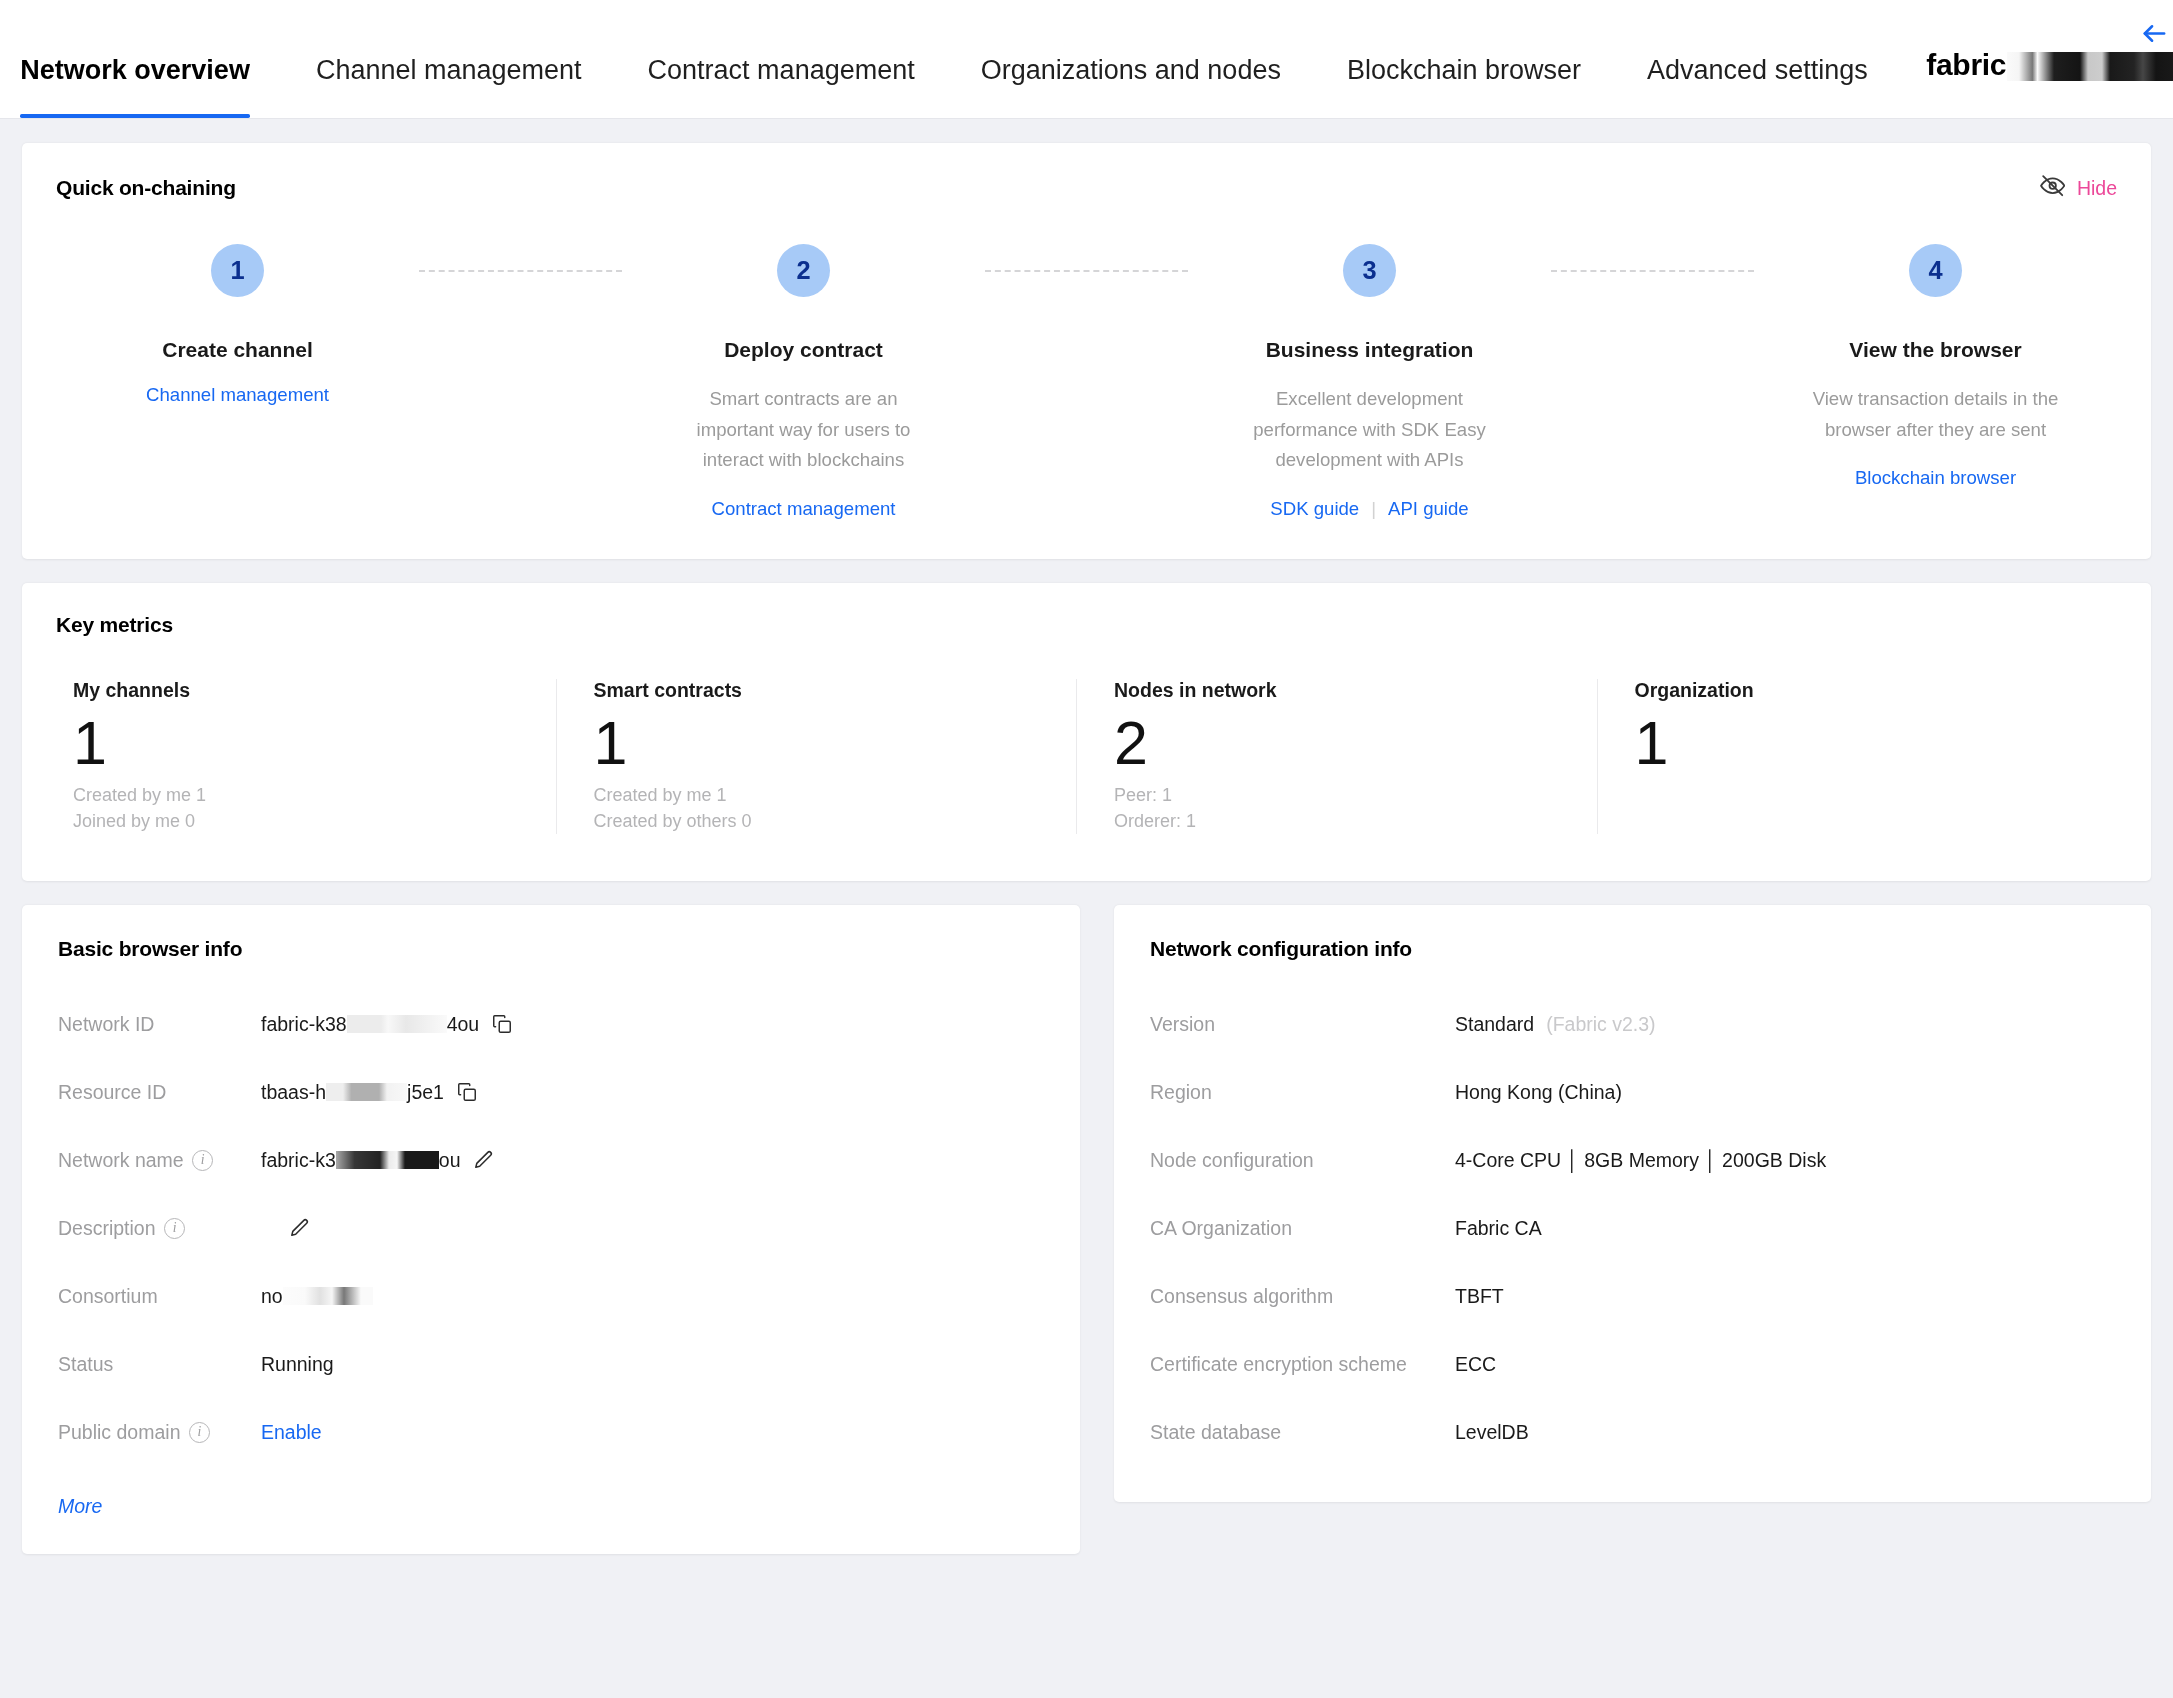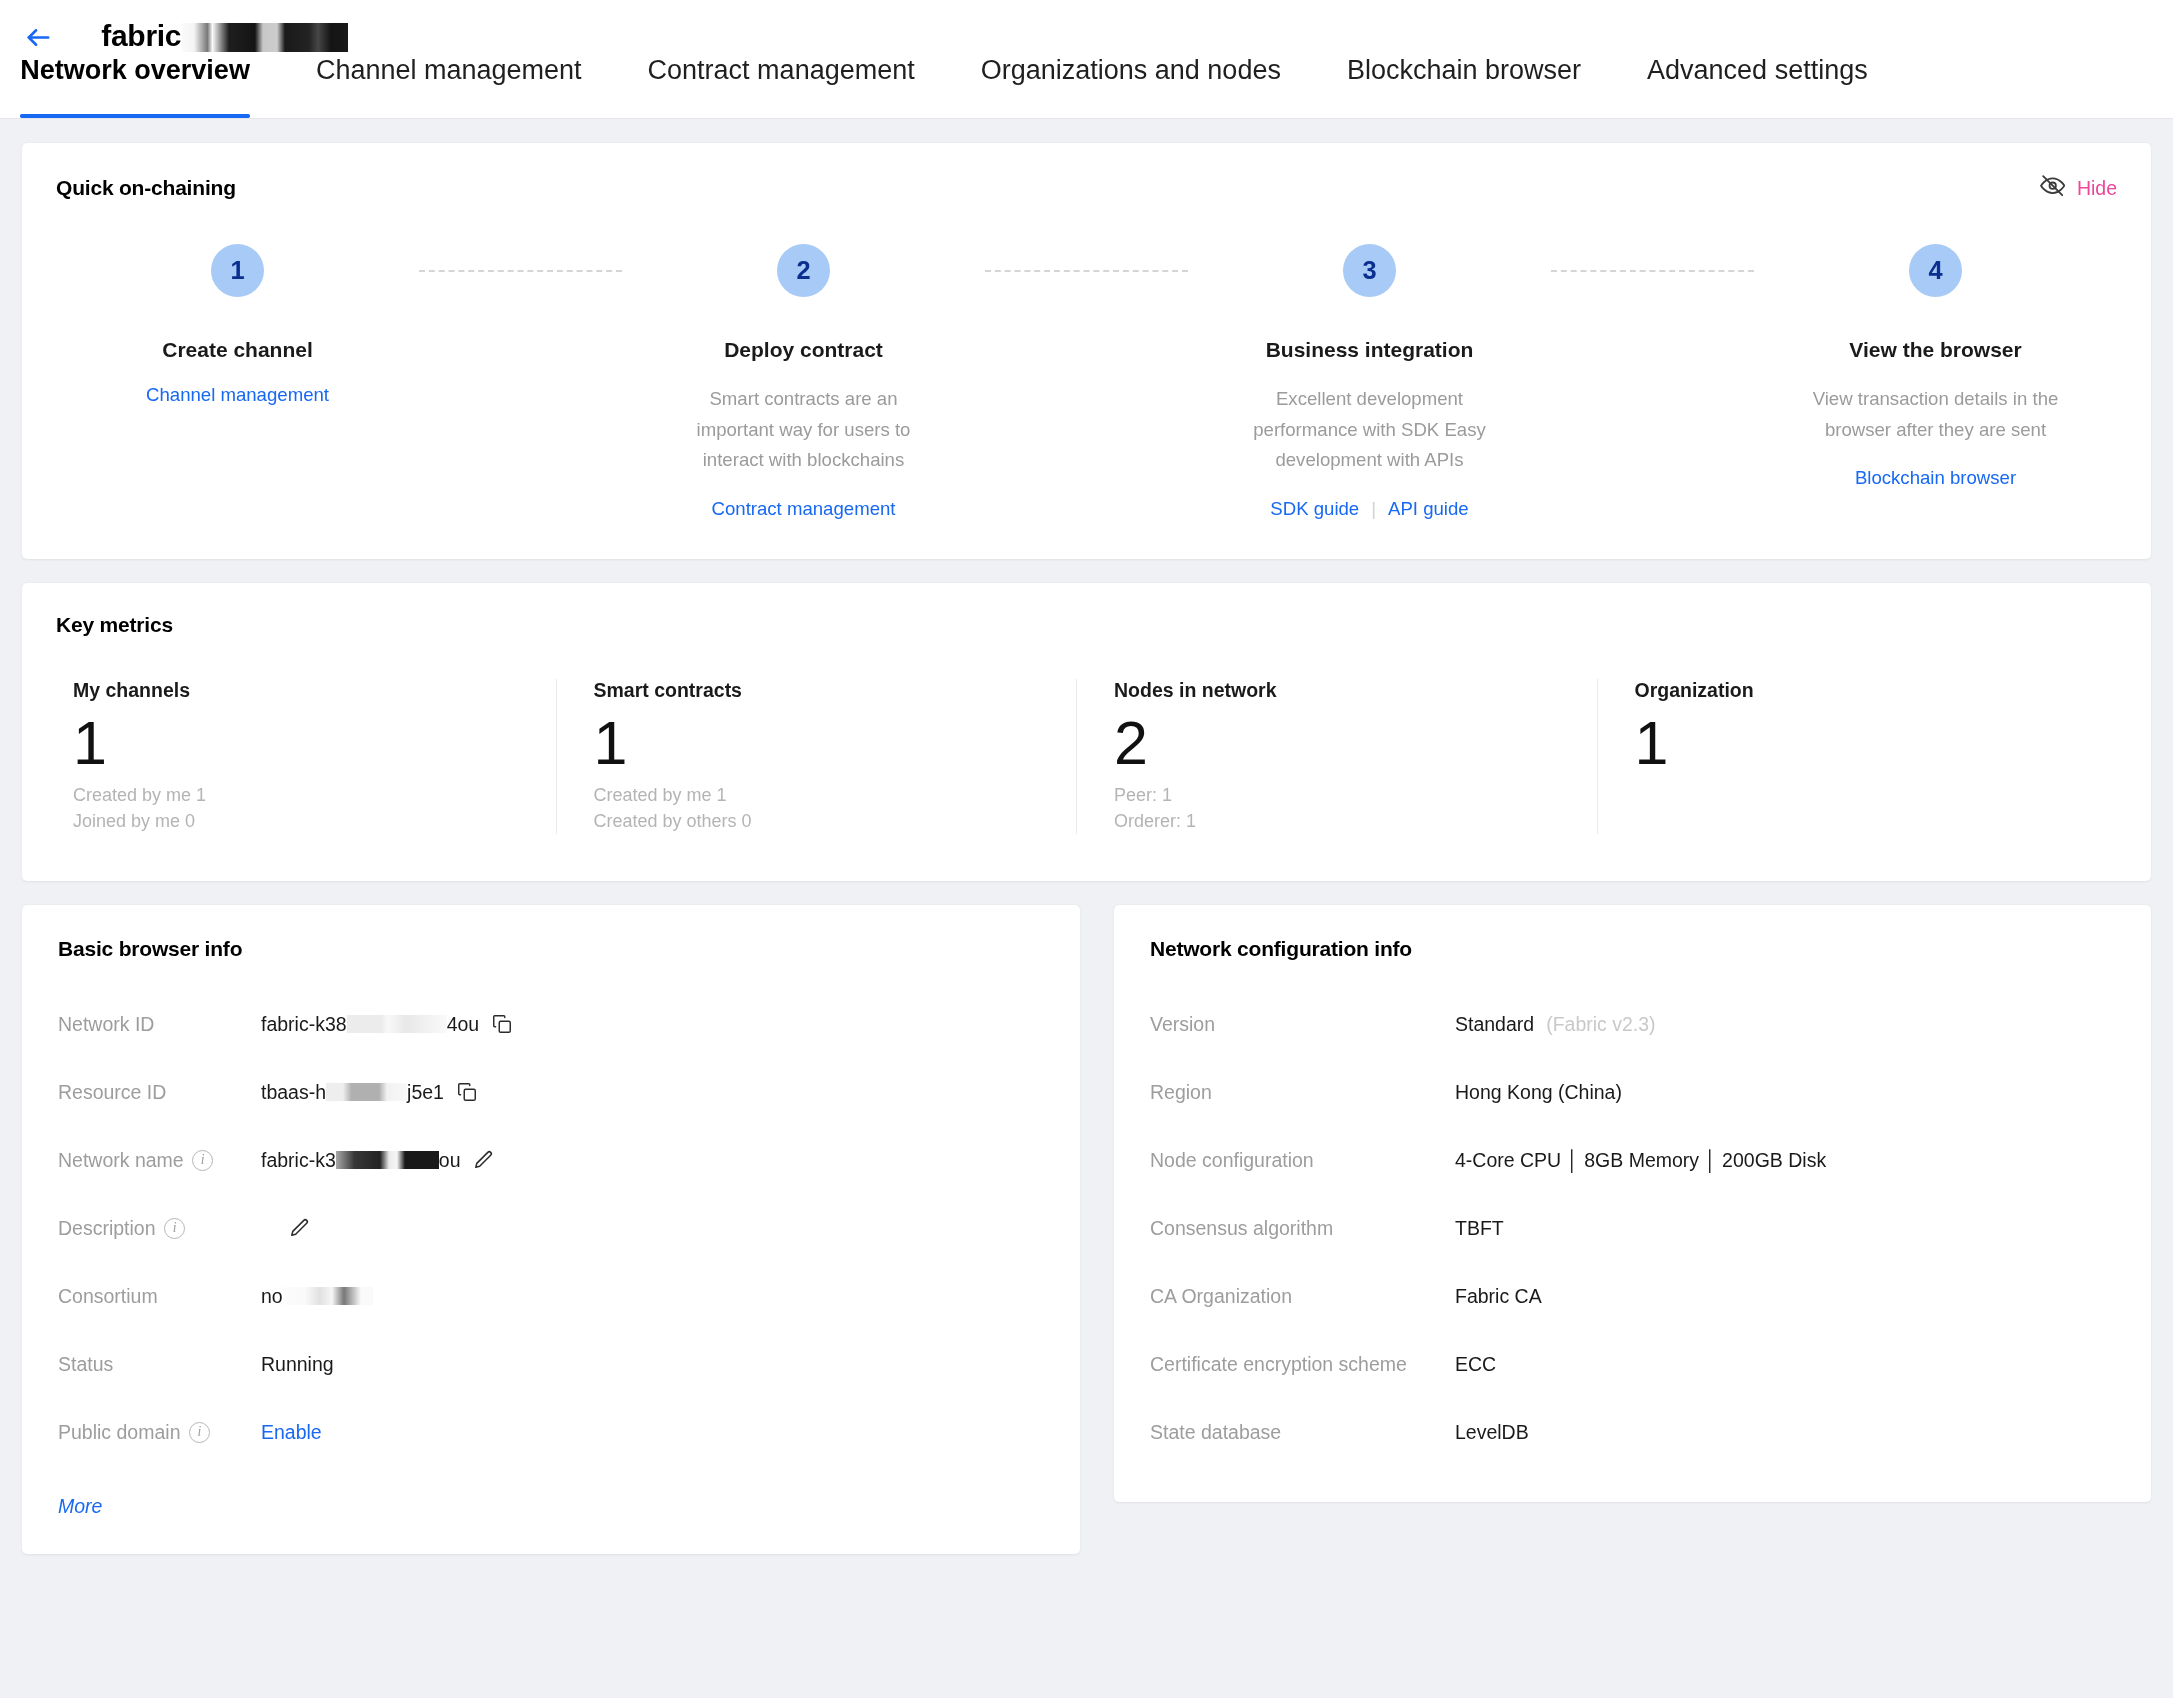--- a/index.html
+++ b/index.html
@@ -12,23 +12,24 @@
   .page { width: 2173px; height: 1698px; position: relative; overflow: hidden; }
 
   
   .topbar {
     background: #ffffff;
     padding: 18.6px 0 0 0;
     position: relative;
   }
   .title-row {
     display: flex;
-    align-items: flex-start;
+    align-items: flex-end;
     height: 49px;
     padding-left: 20.3px;
+    flex-direction: column;
   }
   .back-arrow {
     width: 37px; height: 37px;
     display: flex; align-items: center; justify-content: center;
     cursor: pointer;
   }
   .back-arrow svg { display: block; }
   .page-title {
     margin-left: 44px;
     font-size: 30px;
@@ -534,27 +535,27 @@
           <div class="kv-label wide">Region</div>
           <div class="kv-value">Hong Kong (China)</div>
         </div>
 
         <div class="kv">
           <div class="kv-label wide">Node configuration</div>
           <div class="kv-value">4-Core CPU │ 8GB Memory │ 200GB Disk</div>
         </div>
 
         <div class="kv">
+          <div class="kv-label wide">CA Organization</div>
+          <div class="kv-value">Fabric CA</div>
+        </div>
+
+        <div class="kv">
           <div class="kv-label wide">Consensus algorithm</div>
           <div class="kv-value">TBFT</div>
-        </div>
-
-        <div class="kv">
-          <div class="kv-label wide">CA Organization</div>
-          <div class="kv-value">Fabric CA</div>
         </div>
 
         <div class="kv">
           <div class="kv-label wide">Certificate encryption scheme</div>
           <div class="kv-value">ECC</div>
         </div>
 
         <div class="kv">
           <div class="kv-label wide">State database</div>
           <div class="kv-value">LevelDB</div>

